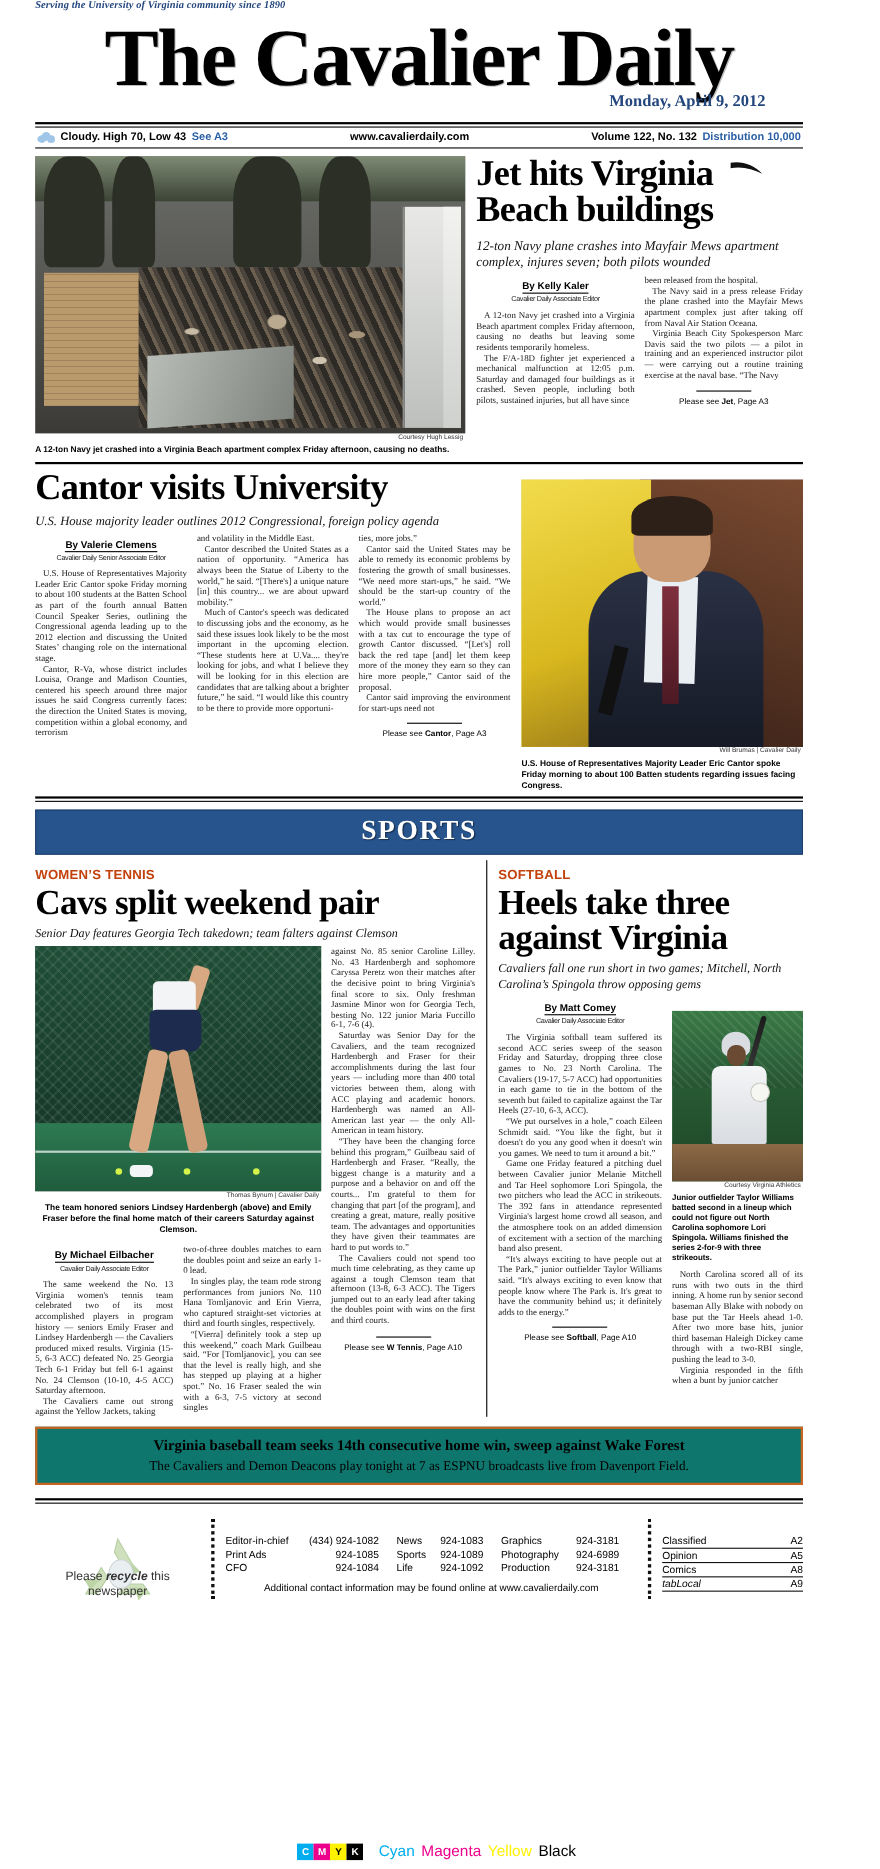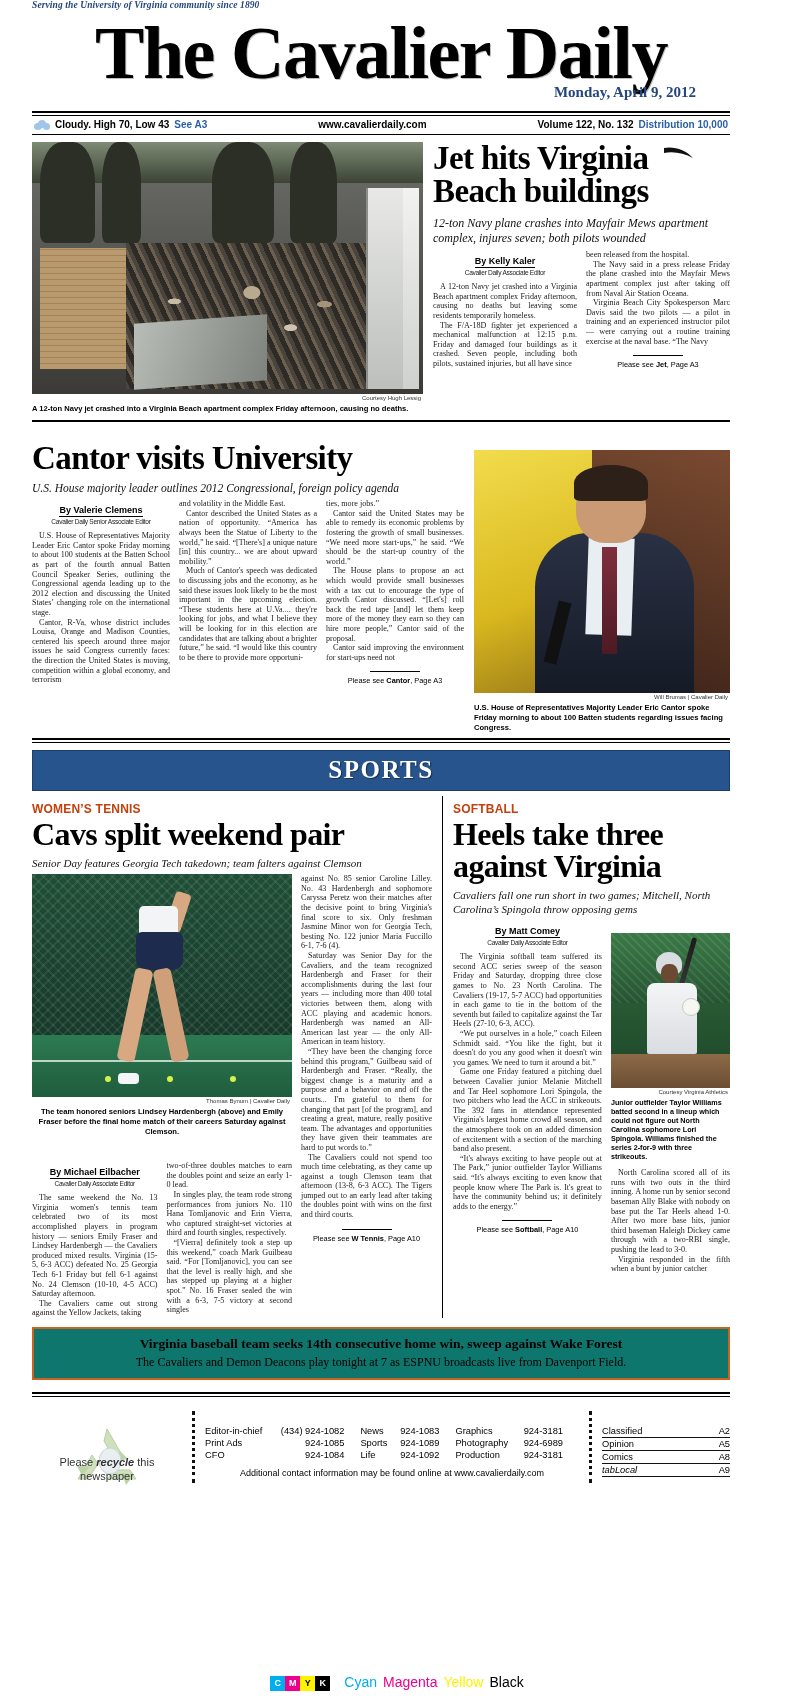--- a/index.html
+++ b/index.html
@@ -253,41 +253,41 @@
     <div style="flex:1;padding-left:10px;">
       <div class="hl-big" style="font-size:33px;">Jet hits Virginia Beach buildings</div>
       <div class="deck" style="font-size:12px;line-height:15px;margin-top:8px;">12-ton Navy plane crashes into Mayfair Mews apartment complex, injures seven; both pilots wounded</div>
 
       <div style="display:flex;gap:9px;margin-top:4px;justify-content:space-between;">
         <div style="flex:1;">
           <div class="byline-wrap"><span class="byline">By Kelly Kaler</span></div>
           <div class="bytitle">Cavalier Daily Associate Editor</div>
           <div class="body-col">
             <p>A 12-ton Navy jet crashed into a Virginia Beach apartment complex Friday afternoon, causing no deaths but leaving some residents temporarily homeless.</p>
-            <p>The F/A-18D fighter jet experienced a mechanical malfunction at 12:15 p.m. Friday and damaged four buildings as it crashed. Seven people, including both pilots, sustained injuries, but all have since</p>
+            <p>The F/A-18D fighter jet experienced a mechanical malfunction at 12:05 p.m. Saturday and damaged four buildings as it crashed. Seven people, including both pilots, sustained injuries, but all have since</p>
           </div>
         </div>
         <div style="flex:1;">
           <div class="body-col">
             <p style="text-indent:0">been released from the hospital.</p>
             <p>The Navy said in a press release Friday the plane crashed into the Mayfair Mews apartment complex just after taking off from Naval Air Station Oceana.</p>
             <p>Virginia Beach City Spokesperson Marc Davis said the two pilots — a pilot in training and an experienced instructor pilot — were carrying out a routine training exercise at the naval base. “The Navy</p>
           </div>
           <div class="jump">
             <div class="hr"></div>
             <span>Please see </span><b>Jet</b><span>, Page A3</span>
           </div>
         </div>
       </div>
     </div>
   </div>
 
   <div class="rule-med" style="margin-top:2px;"></div>
 
-  <div style="display:flex;margin-top:20px;">
+  <div style="display:flex;margin-top:6px;">
     <div style="width:432px;">
       <div class="hl-big" style="font-size:33px;">Cantor visits University</div>
       <div class="deck">U.S. House majority leader outlines 2012 Congressional, foreign policy agenda</div>
 
       <div style="display:flex;gap:9px;margin-top:3px;">
         <div style="flex:1;">
           <div class="byline-wrap"><span class="byline">By Valerie Clemens</span></div>
           <div class="bytitle">Cavalier Daily Senior Associate Editor</div>
           <div class="body-col">
             <p>U.S. House of Representatives Majority Leader Eric Cantor spoke Friday morning to about 100 students at the Batten School as part of the fourth annual Batten Council Speaker Series, outlining the Congressional agenda leading up to the 2012 election and discussing the United States’ changing role on the international stage.</p>
@@ -356,21 +356,21 @@
             <span class="lay leg1"></span>
             <span class="lay leg2"></span>
             <span class="lay shoe"></span>
             <span class="lay ball" style="left:28%;"></span>
             <span class="lay ball" style="left:52%;"></span>
             <span class="lay ball" style="left:76%;"></span>
           </div>
           <div class="credit">Thomas Bynum | Cavalier Daily</div>
           <div class="photo-caption" style="text-align:center;">The team honored seniors Lindsey Hardenbergh (above) and Emily Fraser before the final home match of their careers Saturday against Clemson.</div>
 
-          <div style="display:flex;gap:9px;margin-top:20px;">
+          <div style="display:flex;gap:9px;margin-top:4px;">
             <div style="flex:1;">
               <div class="byline-wrap"><span class="byline">By Michael Eilbacher</span></div>
               <div class="bytitle">Cavalier Daily Associate Editor</div>
               <div class="body-col">
                 <p>The same weekend the No. 13 Virginia women's tennis team celebrated two of its most accomplished players in program history — seniors Emily Fraser and Lindsey Hardenbergh — the Cavaliers produced mixed results. Virginia (15-5, 6-3 ACC) defeated No. 25 Georgia Tech 6-1 Friday but fell 6-1 against No. 24 Clemson (10-10, 4-5 ACC) Saturday afternoon.</p>
                 <p>The Cavaliers came out strong against the Yellow Jackets, taking</p>
               </div>
             </div>
             <div style="flex:1;">
               <div class="body-col">

